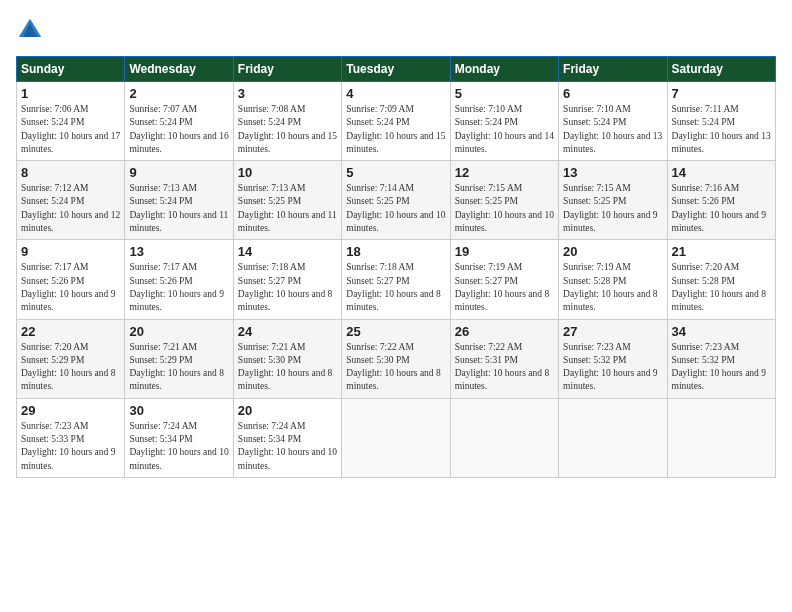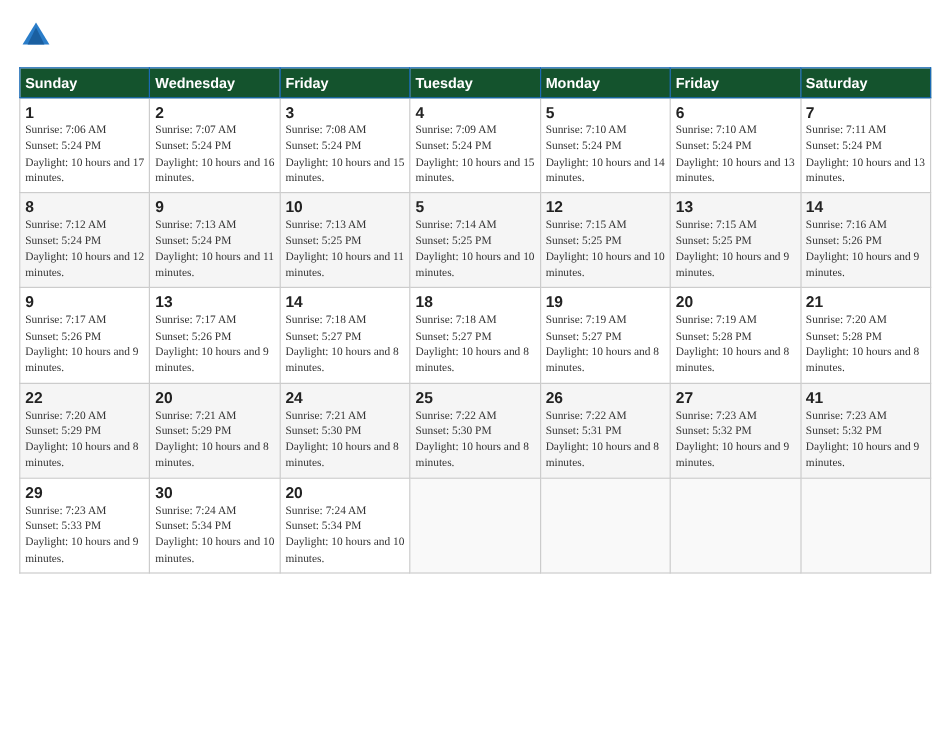--- a/index.html
+++ b/index.html
@@ -236,21 +236,21 @@
         </td>
         <td>
           <span class="day-number">26</span>
           <div class="day-info">Sunrise: 7:22 AM<br>Sunset: 5:31 PM<br>Daylight: 10 hours and 8 minutes.</div>
         </td>
         <td>
           <span class="day-number">27</span>
           <div class="day-info">Sunrise: 7:23 AM<br>Sunset: 5:32 PM<br>Daylight: 10 hours and 9 minutes.</div>
         </td>
         <td>
-          <span class="day-number">41</span>
+          <span class="day-number">34</span>
           <div class="day-info">Sunrise: 7:23 AM<br>Sunset: 5:32 PM<br>Daylight: 10 hours and 9 minutes.</div>
         </td>
       </tr>
       <tr>
         <td>
           <span class="day-number">29</span>
           <div class="day-info">Sunrise: 7:23 AM<br>Sunset: 5:33 PM<br>Daylight: 10 hours and 9 minutes.</div>
         </td>
         <td>
           <span class="day-number">30</span>

